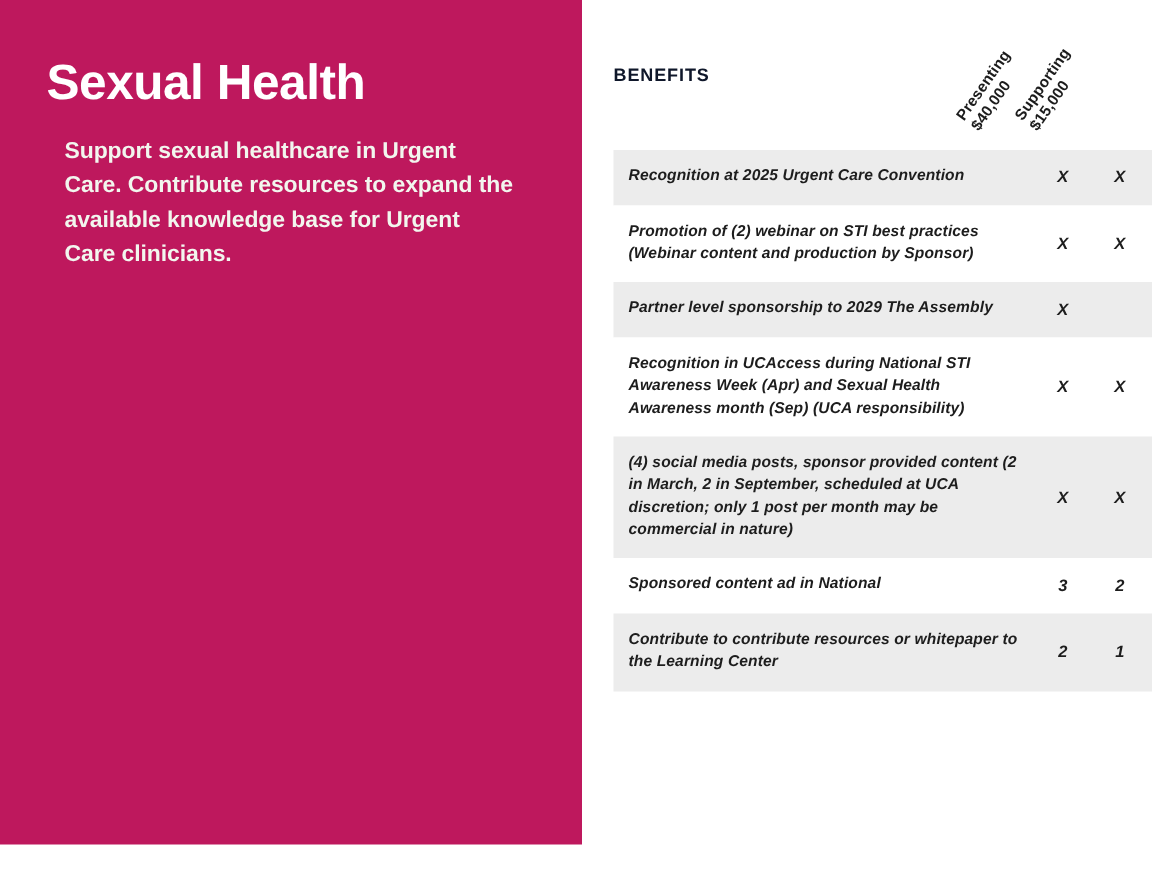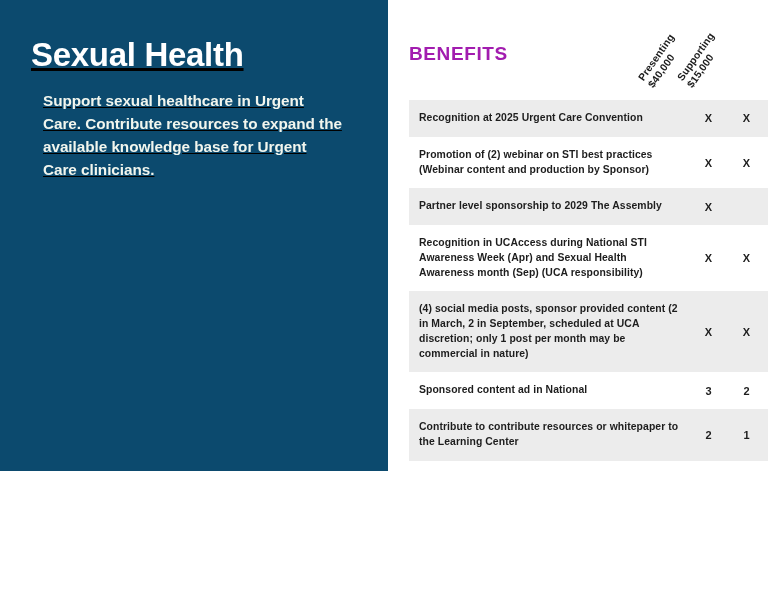--- a/index.html
+++ b/index.html
@@ -14,25 +14,24 @@
     overflow: hidden;
     position: relative;
   }
 
   
   .green-panel {
     position: absolute;
     left: 0;
     top: 0;
     width: 388px;
-    height: 471px;
-    background: #0c4a6e;
+    height: 563px;
+    background: #be185d;
     box-sizing: border-box;
     padding: 38px 34px 0 31px;
-    text-decoration: underline;
   }
   .deck-title {
     font-size: 33px;
     font-weight: bold;
     color: #ffffff;
     letter-spacing: -0.3px;
     line-height: 1.05;
     margin: 0 0 16px 0;
   }
   .deck-desc {
@@ -52,23 +51,23 @@
     top: 0;
     width: 380px;
     height: 593px;
     background: #ffffff;
   }
 
   .benefits-heading {
     position: absolute;
     left: 21px;
     top: 43px;
-    font-size: 19px;
+    font-size: 12px;
     font-weight: bold;
-    color: #a21caf;
+    color: #0f172a;
     letter-spacing: 0.6px;
     margin: 0;
   }
 
   
   .tier-headers {
     position: absolute;
     left: 0;
     top: 0;
     width: 380px;
@@ -96,20 +95,21 @@
     position: absolute;
     left: 21px;
     top: 100px;
     width: 339px;
     border-collapse: collapse;
     table-layout: fixed;
   }
   .benefits-table td {
     vertical-align: middle;
     padding: 0;
+    font-style: italic;
   }
   .row-shaded td { background: #ececec; }
   .row-plain td  { background: #ffffff; }
 
   td.benefit-cell {
     font-size: 10.4px;
     font-weight: bold;
     color: #1d1d1d;
     line-height: 1.42;
     letter-spacing: 0.08px;

